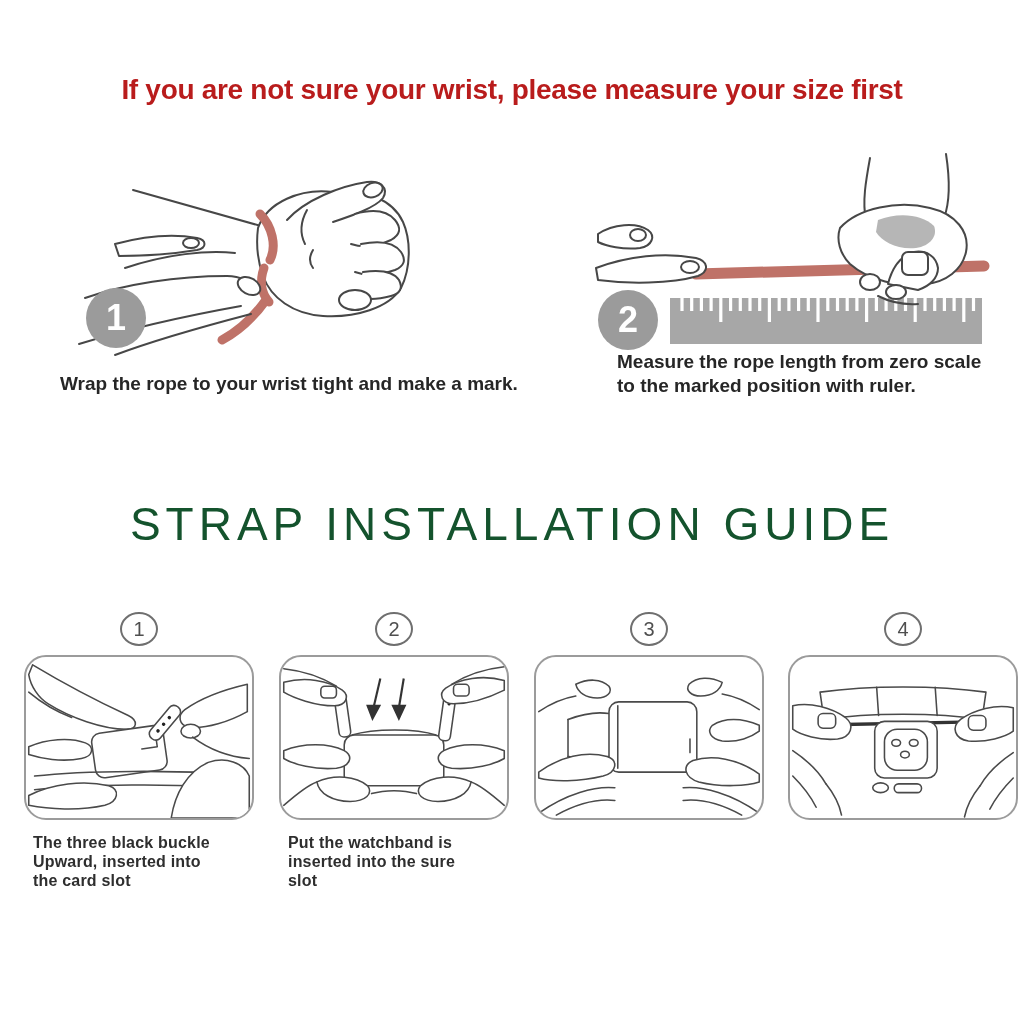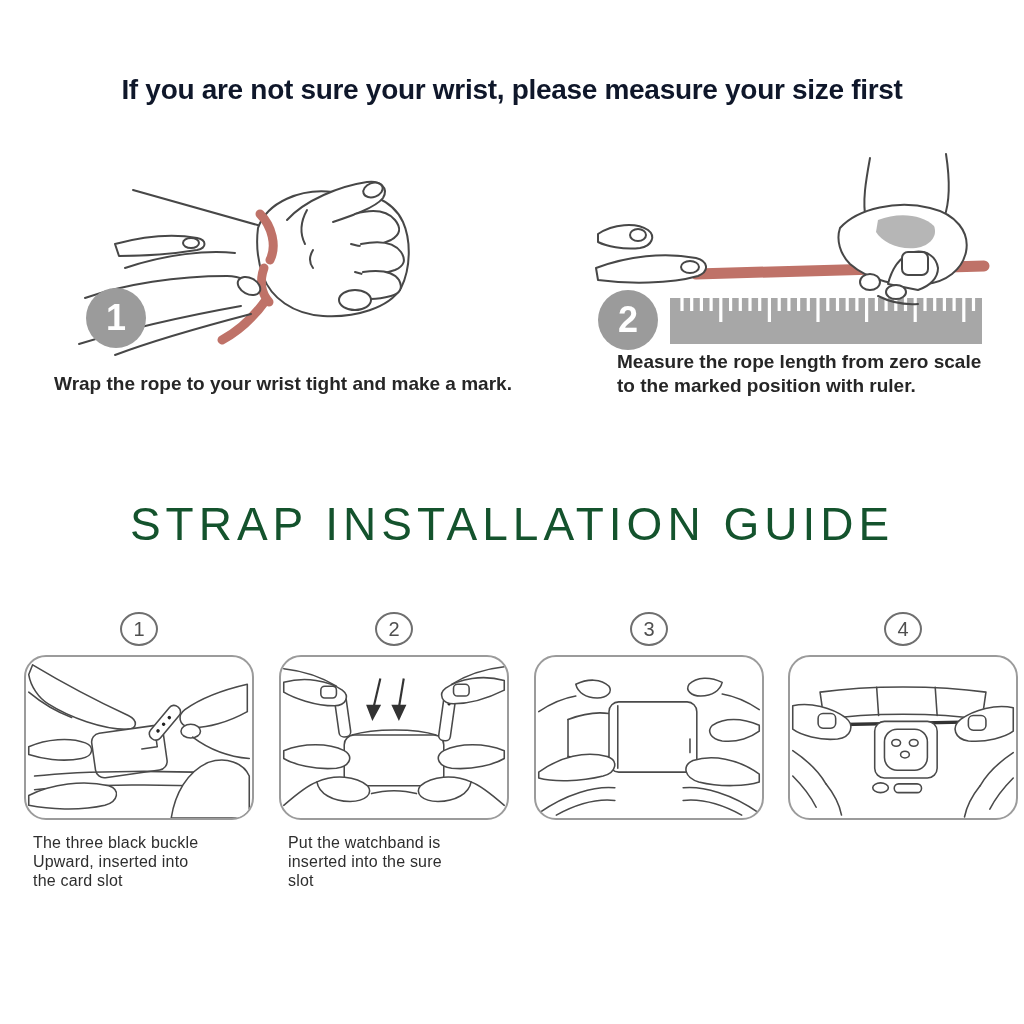--- a/index.html
+++ b/index.html
@@ -3,56 +3,56 @@
 <meta charset="utf-8">
 <style>
   html,body{margin:0;padding:0;background:#e8e8e8;}
   .canvas{
     position:relative;width:1024px;height:1024px;background:#ffffff;
     font-family:"Liberation Sans",sans-serif;color:#1f1f1f;overflow:hidden;
     margin:0 auto;
   }
   .headline{
     position:absolute;top:74px;left:0;width:1024px;text-align:center;
-    font-size:28px;font-weight:bold;letter-spacing:-0.3px;color:#0f172a;margin:0;
+    font-size:28px;font-weight:bold;letter-spacing:-0.3px;color:#b91c1c;margin:0;
   }
   .fig{position:absolute;}
   .fig1{left:55px;top:148px;width:450px;height:218px;}
   .fig2{left:578px;top:150px;width:436px;height:214px;}
   .badge{
     position:absolute;width:60px;height:60px;border-radius:50%;
     background:#9b9b9b;color:#ffffff;font-size:36px;font-weight:bold;
     display:flex;align-items:center;justify-content:center;z-index:3;
   }
   .badge1{left:86px;top:288px;}
   .badge2{left:598px;top:290px;}
   .measure-caption{
     position:absolute;font-size:19px;font-weight:bold;color:#262626;
     white-space:pre-line;line-height:1.25;
   }
-  .cap1{left:48px;top:372px;width:470px;text-align:center;}
+  .cap1{left:60px;top:372px;width:470px;text-align:left;}
   .cap2{left:617px;top:350px;width:400px;text-align:left;}
   .guide-title{
     position:absolute;top:497px;left:0;width:1024px;text-align:center;
     font-size:46px;font-weight:400;letter-spacing:5px;color:#14532d;margin:0;
   }
   .step-col{position:absolute;top:612px;width:230px;}
   .col1{left:24px;}  .col2{left:279px;}  .col3{left:534px;}  .col4{left:788px;}
   .step-num{
     width:34px;height:30px;margin:0 auto;border:2px solid #6f6f6f;border-radius:50%;
     display:flex;align-items:center;justify-content:center;
     font-size:20px;color:#4f4f4f;background:#fff;
   }
   .step-box{
     margin-top:9px;width:226px;height:161px;border:2px solid #9b9b9b;
     border-radius:22px;background:#fff;overflow:hidden;
   }
   .step-box svg{display:block;width:100%;height:100%;}
   .step-caption{
-    margin-top:13px;padding-left:9px;font-size:16px;font-weight:normal;
+    margin-top:13px;padding-left:9px;font-size:16px;font-weight:bold;
     color:#2e2e2e;line-height:1.2;letter-spacing:.2px;white-space:pre-line;
   }
   
   .art{stroke:#474747;stroke-width:2;fill:none;stroke-linecap:round;stroke-linejoin:round;}
   .artf{stroke:#474747;stroke-width:2;fill:#ffffff;stroke-linecap:round;stroke-linejoin:round;}
   .thin{stroke:#4a4a4a;stroke-width:1.6;fill:none;stroke-linecap:round;stroke-linejoin:round;}
   .thinf{stroke:#4a4a4a;stroke-width:1.6;fill:#ffffff;stroke-linecap:round;stroke-linejoin:round;}
   .rope{stroke:#bf7268;fill:none;stroke-linecap:round;}
   .dark{fill:#222222;stroke:none;}
 </style>

